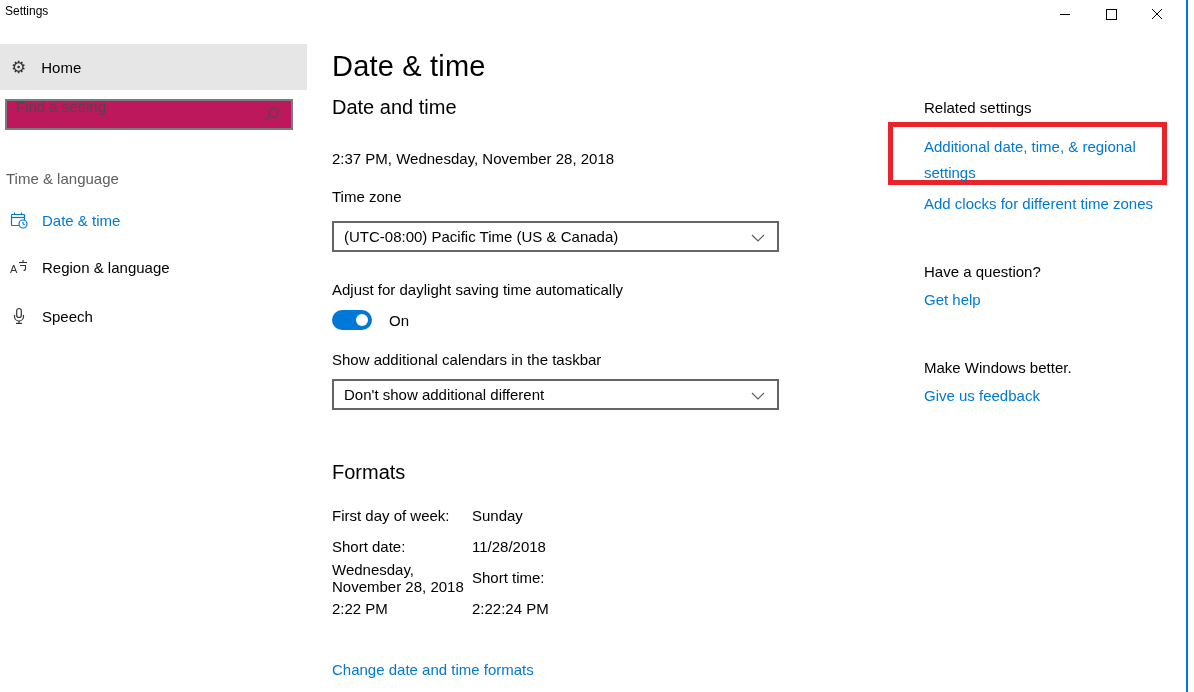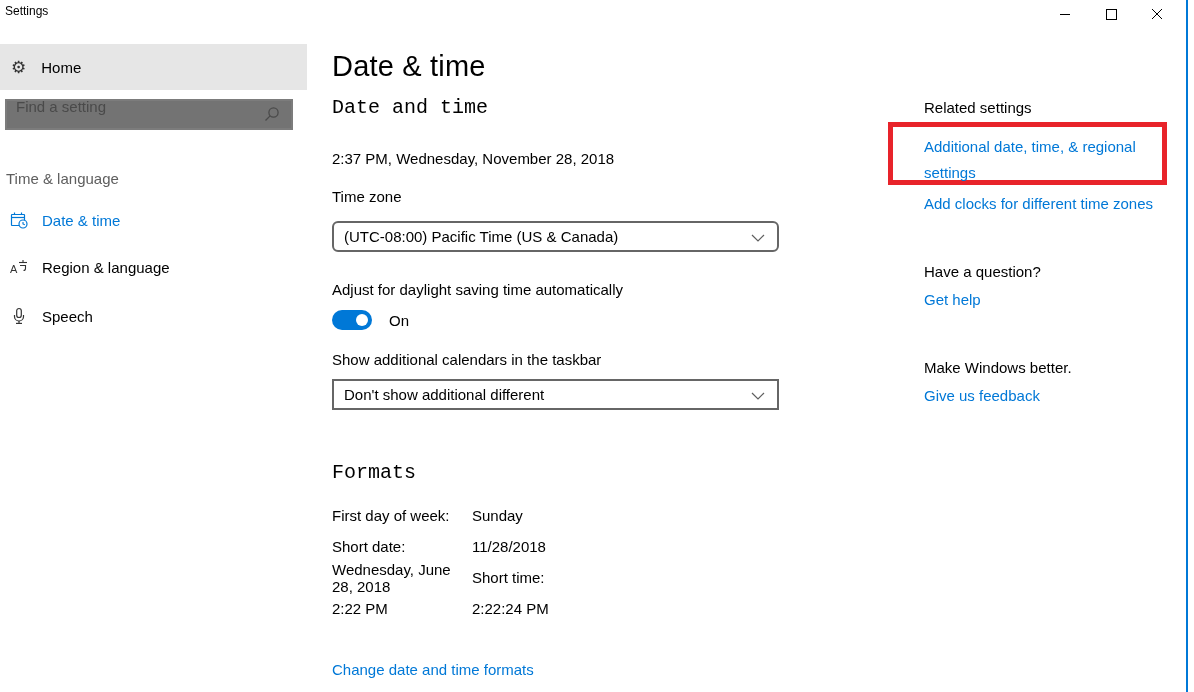--- a/index.html
+++ b/index.html
@@ -11,40 +11,40 @@
   
   .window-title { left:5px; top:4px; font-size:12px; color:#000; }
   .win-controls { left:1042px; top:0; display:flex; }
   .win-btn { width:46px; height:29px; display:flex; align-items:center; justify-content:center; background:transparent; border:none; cursor:default; }
   .right-edge { left:1186px; top:0; width:2px; height:692px; }
 
   
   .home-row { left:0; top:44px; width:307px; height:46px; display:flex; align-items:center; }
   .home-row .glyph { margin-left:11px; font-size:17px; color:#333; line-height:1; }
   .home-row .lbl { margin-left:15px; font-size:15px; }
-  .search-input { left:5px; top:99px; width:288px; height:31px; border:2px solid #7c7c7c; padding:0 32px 17px 9px; font-size:15px; font-family:"Liberation Sans", sans-serif; color:#000; background:#737373; outline:none; }
+  .search-input { left:5px; top:99px; width:288px; height:31px; border:2px solid #7c7c7c; padding:0 32px 17px 9px; font-size:15px; font-family:"Liberation Sans", sans-serif; color:#000; background:#be185d; outline:none; }
   .search-input::placeholder { color:#4a4a4a; opacity:1; }
   .search-glyph { left:263px; top:106px; }
   .section-label { left:6px; top:170px; font-size:15px; color:#5e5e5e; }
   .nav-item { left:0; width:307px; height:40px; display:flex; align-items:center; cursor:default; }
   .nav-item .ico { width:18px; margin-left:10px; display:flex; justify-content:center; }
   .nav-item .lbl { margin-left:14px; font-size:15px; }
   .nav-date { top:200px; } .nav-date .lbl { color:#0078d7; }
   .nav-region { top:247px; }
   .nav-speech { top:296px; }
 
   
   .main-title { left:332px; top:50px; font-size:29px; font-weight:300; letter-spacing:0.2px; }
-  .sec-heading { font-size:20px; font-weight:400;font-family:Liberation Mono, monospace; }
+  .sec-heading { font-size:20px; font-weight:400; }
   .h-datetime { left:332px; top:96px; }
   .current-datetime { left:332px; top:150px; font-size:15px; }
   .tz-label { left:332px; top:188px; font-size:15px; }
   .combo { width:447px; height:31px; border:2px solid #666; background:#fff; display:flex; align-items:center; padding-left:10px; font-size:15px; cursor:default; position:absolute; }
   .combo .chev { position:absolute; right:12px; top:11px; }
-  .combo-tz { left:332px; top:221px;border-radius:6px; }
+  .combo-tz { left:332px; top:221px; }
   .dst-label { left:332px; top:281px; font-size:15px; }
   .toggle { left:332px; top:310px; width:40px; height:20px; border-radius:10px; background:#0078d7; cursor:default; }
   .toggle .knob { position:absolute; right:4px; top:4px; width:12px; height:12px; border-radius:50%; background:#fff; }
   .on-label { left:389px; top:312px; font-size:15px; }
   .cal-label { left:332px; top:351px; font-size:15px; }
   .combo-cal { left:332px; top:379px; }
   .h-formats { left:332px; top:461px; }
   .formats-table { left:332px; top:500px; display:grid; grid-template-columns:140px auto; font-size:15px; }
   .formats-table > div { height:31px; display:flex; align-items:center; }
   .link { color:#0078d7; font-size:15px; cursor:pointer; text-decoration:none; }
@@ -174,21 +174,21 @@
       </svg>
   </span>
 </div>
 
 <div class="abs sec-heading h-formats">Formats</div>
 <div class="abs formats-table">
   <div>First day of week:</div>
   <div>Sunday</div>
   <div>Short date:</div>
   <div>11/28/2018</div>
-  <div>Wednesday, June 28, 2018</div>
+  <div>Wednesday, November 28, 2018</div>
   <div>Short time:</div>
   <div>2:22 PM</div>
   <div>2:22:24 PM</div>
 </div>
 <a class="abs link change-link">Change date and time formats</a>
 
 <div class="abs related-heading">Related settings</div>
 <div class="abs red-box"></div>
 <a class="abs link additional-link">Additional date, time, &amp; regional settings</a>
 <a class="abs link add-clocks-link">Add clocks for different time zones</a>

